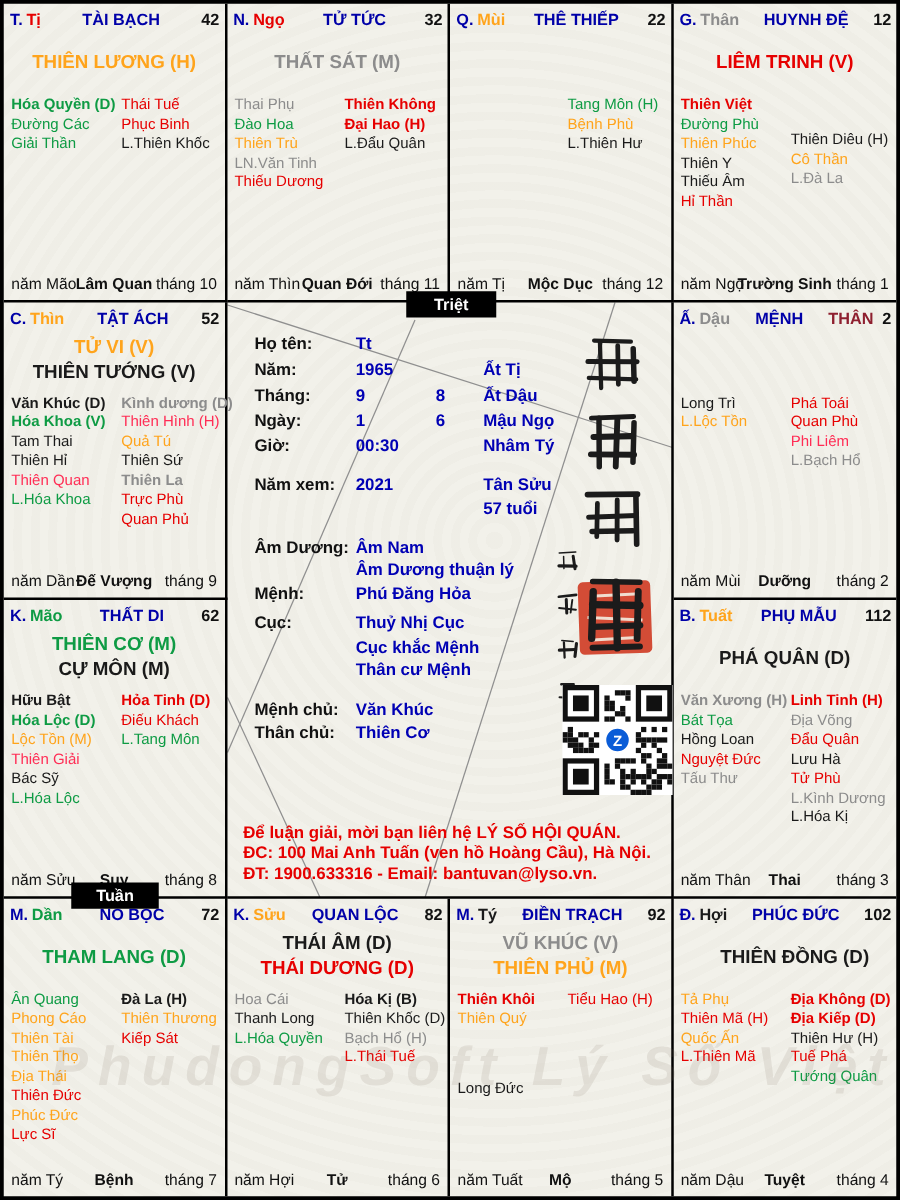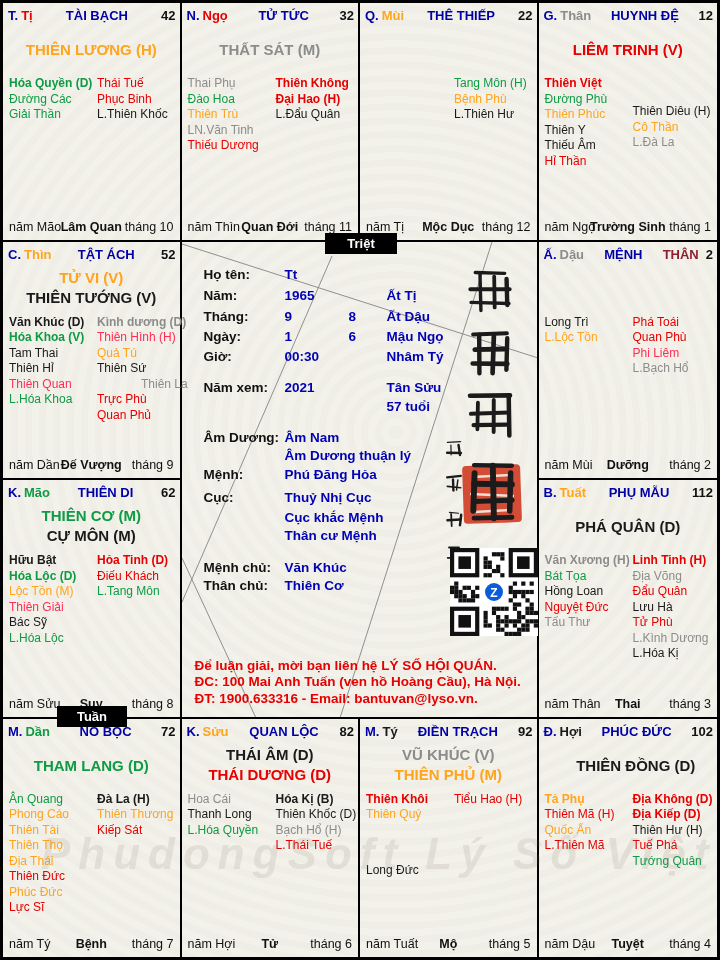--- a/index.html
+++ b/index.html
@@ -153,21 +153,21 @@
           <div style="color: rgb(26, 26, 26); font-weight: normal;">Tam Thai</div>
           <div style="color: rgb(26, 26, 26); font-weight: normal;">Thiên Hỉ</div>
           <div style="color: rgb(255, 45, 85); font-weight: normal;">Thiên Quan</div>
           <div style="color: rgb(14, 155, 68); font-weight: normal;">L.Hóa Khoa</div>
         </div>
         <div class="colR">
           <div style="color: rgb(140, 140, 140); font-weight: bold;">Kình dương (D)</div>
           <div style="color: rgb(255, 45, 85); font-weight: normal;">Thiên Hình (H)</div>
           <div style="color: rgb(255, 164, 28); font-weight: normal;">Quả Tú</div>
           <div style="color: rgb(26, 26, 26); font-weight: normal;">Thiên Sứ</div>
-          <div style="color: rgb(140, 140, 140); font-weight: normal; margin-left: 44px;">Thiên La</div>
+          <div style="color: rgb(140, 140, 140); font-weight: bold;">Thiên La</div>
           <div style="color: rgb(230, 0, 0); font-weight: normal;">Trực Phù</div>
           <div style="color: rgb(230, 0, 0); font-weight: normal;">Quan Phủ</div>
         </div>
         <div class="ftr"><span class="stage">Đế Vượng</span><span class="thang">tháng 9</span><span>năm Dần</span></div>
       </div>
       <div class="cell" style="left: 535.5px; top: 238.5px; width: 178.5px; height: 238.5px; border-bottom: 2px solid rgb(0, 0, 0);">
         <div class="hdr">
           <span style="color: rgb(0, 0, 168);">Ấ.</span>
           <span style="color: rgb(140, 140, 140); margin-left: 3px;">Dậu</span>
           <span class="pal" style="color: rgb(0, 0, 168);">MỆNH</span>
@@ -184,21 +184,21 @@
           <div style="color: rgb(230, 0, 0); font-weight: normal;">Quan Phù</div>
           <div style="color: rgb(255, 45, 85); font-weight: normal;">Phi Liêm</div>
           <div style="color: rgb(140, 140, 140); font-weight: normal;">L.Bạch Hổ</div>
         </div>
         <div class="ftr"><span class="stage">Dưỡng</span><span class="thang">tháng 2</span><span>năm Mùi</span></div>
       </div>
       <div class="cell" style="left: 0px; top: 477px; width: 178.5px; height: 238.5px; border-right: 2px solid rgb(0, 0, 0); border-bottom: 2px solid rgb(0, 0, 0);">
         <div class="hdr">
           <span style="color: rgb(0, 0, 168);">K.</span>
           <span style="color: rgb(14, 155, 68); margin-left: 3px;">Mão</span>
-          <span class="pal" style="color: rgb(0, 0, 168);">THIÊN DI</span>
+          <span class="pal" style="color: rgb(0, 0, 168);">THẤT DI</span>
           <span class="num">62</span>
         </div>
         <div class="mains">
           <div style="color: rgb(14, 155, 68);">THIÊN CƠ (M)</div>
           <div style="color: rgb(26, 26, 26);">CỰ MÔN (M)</div>
         </div>
         <div class="colL">
           <div style="color: rgb(26, 26, 26); font-weight: bold;">Hữu Bật</div>
           <div style="color: rgb(14, 155, 68); font-weight: bold;">Hóa Lộc (D)</div>
           <div style="color: rgb(255, 164, 28); font-weight: normal;">Lộc Tồn (M)</div>
@@ -317,21 +317,21 @@
         <div class="hdr">
           <span style="color: rgb(0, 0, 168);">Đ.</span>
           <span style="color: rgb(26, 26, 26); margin-left: 3px;">Hợi</span>
           <span class="pal" style="color: rgb(0, 0, 168);">PHÚC ĐỨC</span>
           <span class="num">102</span>
         </div>
         <div class="mains" style="top: 37px; padding-left: 16px;">
           <div style="color: rgb(26, 26, 26);">THIÊN ĐỒNG (D)</div>
         </div>
         <div class="colL">
-          <div style="color: rgb(255, 164, 28); font-weight: bold;">Tả Phụ</div>
+          <div style="color: rgb(255, 164, 28); font-weight: normal;">Tả Phụ</div>
           <div style="color: rgb(230, 0, 0); font-weight: normal;">Thiên Mã (H)</div>
           <div style="color: rgb(255, 164, 28); font-weight: normal;">Quốc Ấn</div>
           <div style="color: rgb(230, 0, 0); font-weight: normal;">L.Thiên Mã</div>
         </div>
         <div class="colR">
           <div style="color: rgb(230, 0, 0); font-weight: bold;">Địa Không (D)</div>
           <div style="color: rgb(230, 0, 0); font-weight: bold;">Địa Kiếp (D)</div>
           <div style="color: rgb(26, 26, 26); font-weight: normal;">Thiên Hư (H)</div>
           <div style="color: rgb(230, 0, 0); font-weight: normal;">Tuế Phá</div>
           <div style="color: rgb(14, 155, 68); font-weight: normal;">Tướng Quân</div>

